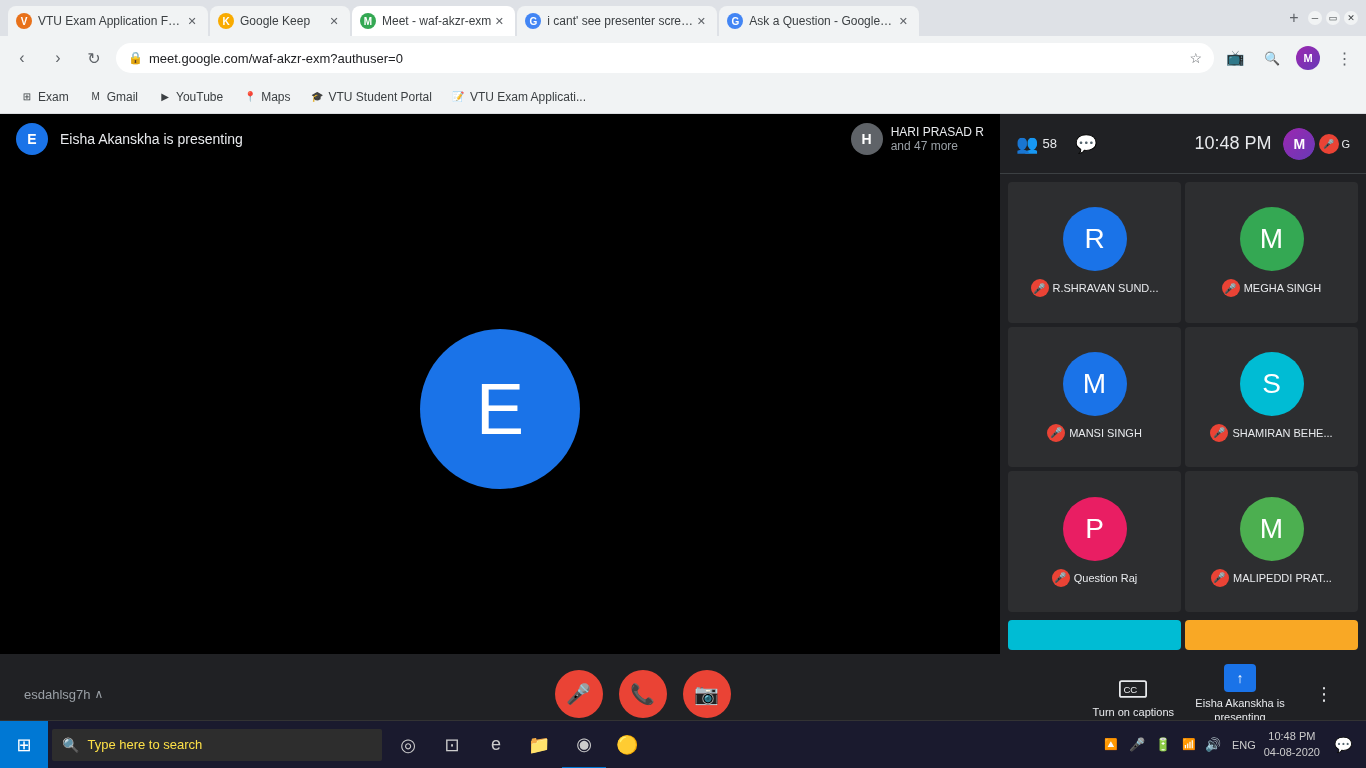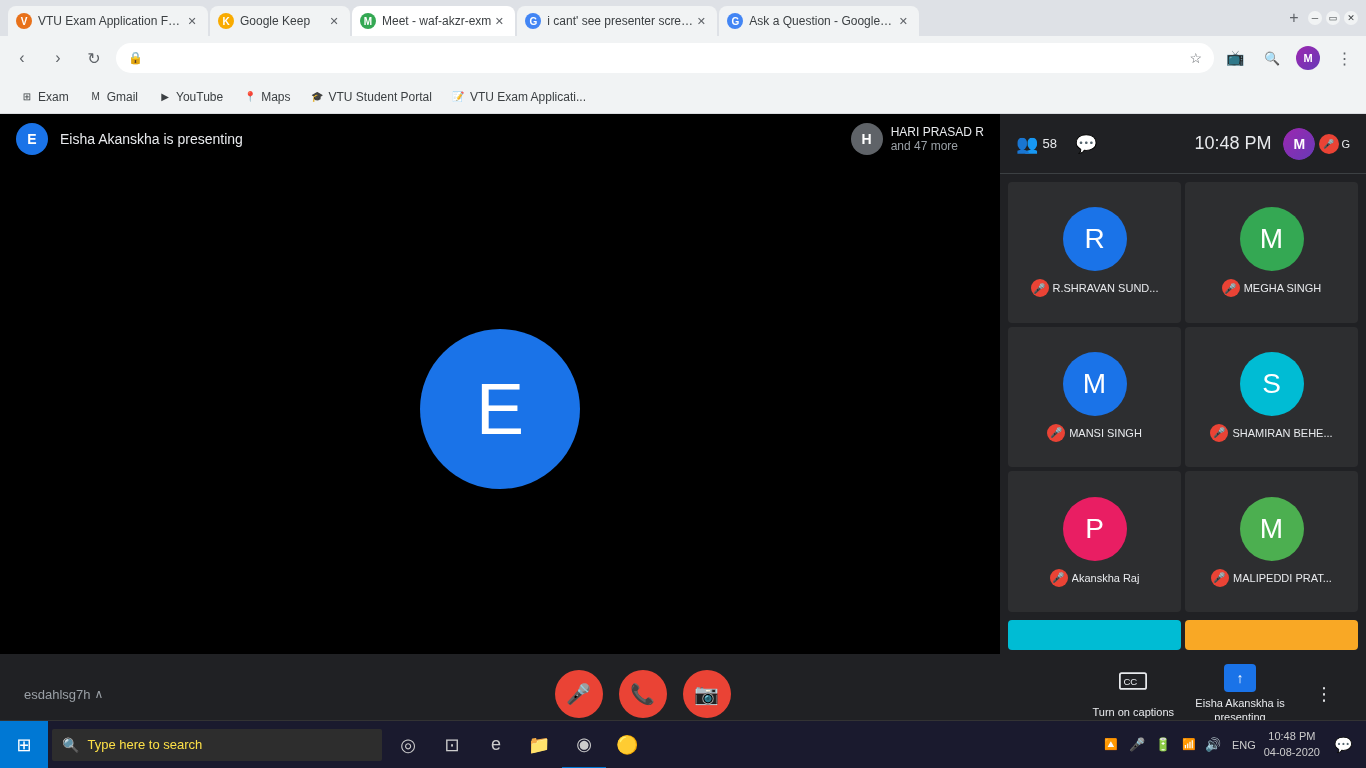--- a/index.html
+++ b/index.html
@@ -66,21 +66,21 @@
     .bottom-bar { display: flex; align-items: center; height: 80px; background: #202124; padding: 0 24px; }
     .meeting-code { color: #9aa0a6; font-size: 13px; flex: 0 0 200px; display: flex; align-items: center; gap: 4px; }
     .chevron-up { font-size: 12px; color: #9aa0a6; cursor: pointer; }
     .controls { display: flex; align-items: center; gap: 16px; flex: 1; justify-content: center; }
     .control-btn { width: 48px; height: 48px; border-radius: 50%; display: flex; align-items: center; justify-content: center; cursor: pointer; font-size: 20px; }
     .control-btn.muted { background: #ea4335; color: #fff; }
     .control-btn.end-call { background: #ea4335; color: #fff; font-size: 18px; }
     .control-btn.cam-off { background: #ea4335; color: #fff; }
     .right-controls { display: flex; align-items: center; gap: 16px; flex: 0 0 280px; justify-content: flex-end; }
     .caption-btn { display: flex; flex-direction: column; align-items: center; gap: 4px; cursor: pointer; }
-    .caption-icon { width: 28px; height: 32px; display: flex; align-items: flex-start; justify-content: center; font-size: 18px; color: #3b82f6; }
+    .caption-icon { width: 28px; height: 32px; display: flex; align-items: flex-end; justify-content: center; font-size: 18px; color: #3b82f6; }
     .caption-label { font-size: 11px; color: #e8eaed; text-align: center; line-height: 1.3; }
     .more-btn { width: 36px; height: 36px; border-radius: 50%; display: flex; align-items: center; justify-content: center; cursor: pointer; color: #e8eaed; font-size: 18px; }
 
     
     .taskbar { display: flex; align-items: center; height: 48px; background: #1a1a2e; border-top: 1px solid #333; position: absolute; bottom: 0; width: 100%; }
     .start-btn { width: 48px; height: 48px; display: flex; align-items: center; justify-content: center; background: #0078d4; cursor: pointer; }
     .search-bar { display: flex; align-items: center; background: #2d2d2d; height: 32px; border-radius: 2px; padding: 0 10px; gap: 8px; width: 330px; margin: 0 4px; cursor: text; }
     .search-icon-ts { font-size: 14px; color: #999; }
     .search-text { font-size: 13px; color: #fde047; }
     .task-items { display: flex; align-items: center; gap: 0; height: 48px; }
@@ -147,20 +147,21 @@
         <div class="win-btn" style="background:#f1f3f4;">✕</div>
       </div>
     </div>
 
     <div class="address-bar">
       <div class="nav-btn">‹</div>
       <div class="nav-btn">›</div>
       <div class="nav-btn">↻</div>
       <div class="url-bar">
         <span class="url-bar-lock">🔒</span>
+        <span class="url-text">meet.google.com/waf-akzr-exm?authuser=0</span>
         <span style="font-size:14px;color:#5f6368;margin-left:auto;">☆</span>
       </div>
       <div class="addr-icon">📺</div>
       <div class="addr-icon" style="font-size:13px;">🔍</div>
       <div class="addr-icon">
         <div style="width:24px;height:24px;border-radius:50%;background:linear-gradient(135deg,#9c27b0,#673ab7);display:flex;align-items:center;justify-content:center;color:white;font-size:11px;font-weight:bold;">M</div>
       </div>
       <div class="addr-icon" style="font-size:16px;letter-spacing:-1px;">⋮</div>
     </div>
 
@@ -269,21 +270,21 @@
               </div>
       <span class="p-name">SHAMIRAN BEHE...</span>
     </div>
   </div>
           <div class="participant-card">
     <div class="p-avatar" style="background:#e91e63;">P</div>
     <div class="p-name-row">
       <div class="p-mute">
                 <span class="muted-icon">🎤</span>
               </div>
-      <span class="p-name">Akanskha Raj</span>
+      <span class="p-name">Question Raj</span>
     </div>
   </div>
           <div class="participant-card">
     <div class="p-avatar" style="background:#4caf50;">M</div>
     <div class="p-name-row">
       <div class="p-mute">
                 <span class="muted-icon">🎤</span>
               </div>
       <span class="p-name">MALIPEDDI PRAT...</span>
     </div>

